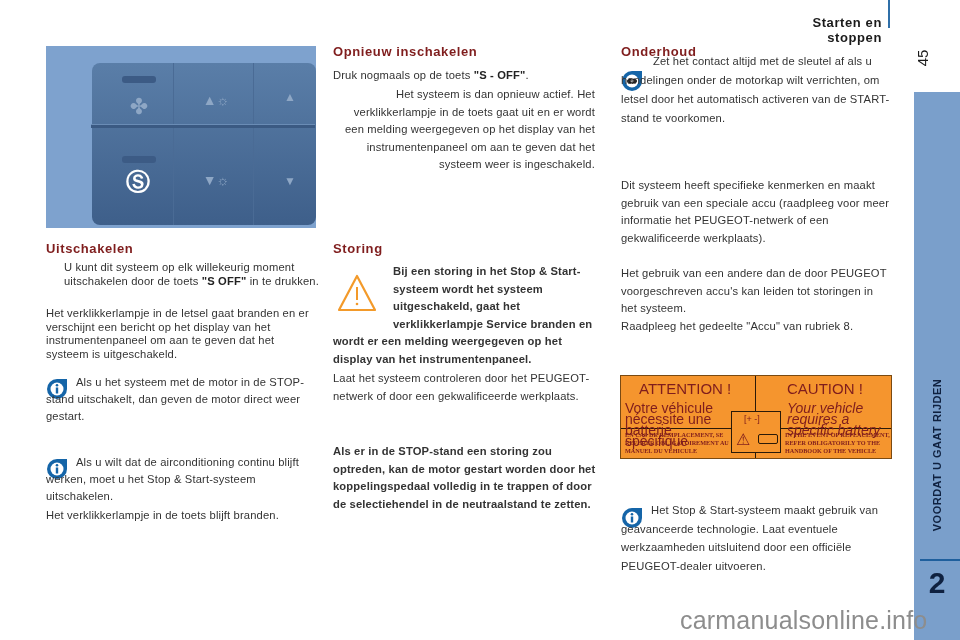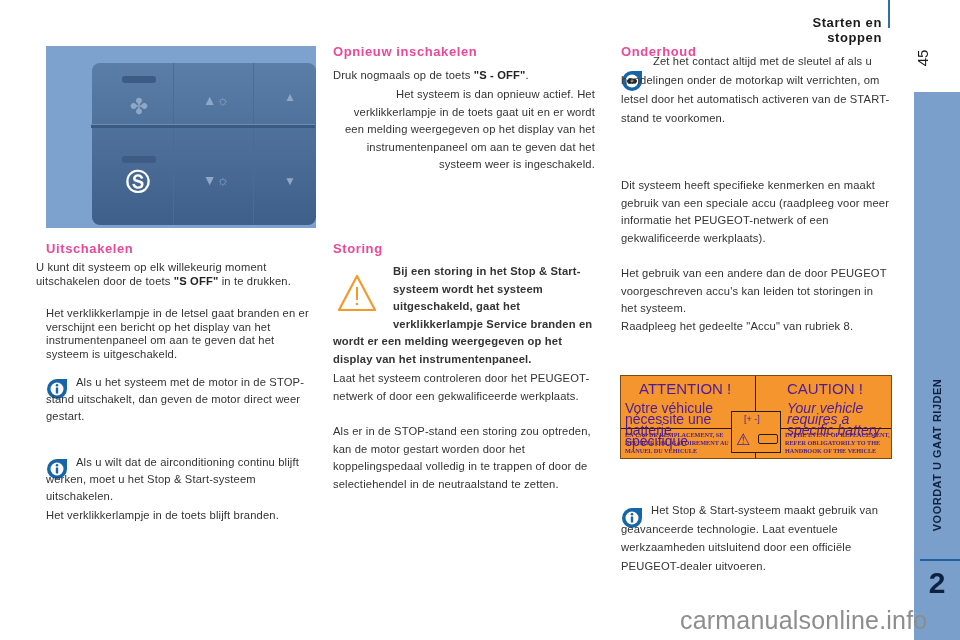--- a/index.html
+++ b/index.html
@@ -23,28 +23,28 @@
 
   .panel-image { position: absolute; left: 46px; top: 46px; width: 270px; height: 182px; background: #7ea2ce; }
   .panel-body { position: absolute; left: 46px; top: 17px; width: 224px; height: 162px; border-radius: 8px;
     background: linear-gradient(#5a7ea8, #3e5f8a); }
   .panel-cell { position: absolute; border-right: 1px solid #4a6b95; }
   .panel-divider { position: absolute; left: 45px; top: 78px; width: 224px; height: 4px; background: #3b5a83; border-top:1px solid #6a8cb5; }
   .panel-glyph { position: absolute; color: #8ea7c5; font-size: 18px; text-align: center; }
   .panel-slot { position: absolute; width: 34px; height: 7px; border-radius: 3px; background: #3c5b85; }
   .panel-sstop { position: absolute; color: #ffffff; font-size: 24px; font-weight: bold; }
 
-  .h2 { position: absolute; font-size: 13px; font-weight: bold; color: #ec4899; letter-spacing: 0.6px; }
+  .h2 { position: absolute; font-size: 13px; font-weight: bold; color: #7f1d1d; letter-spacing: 0.6px; }
   .para { position: absolute; font-size: 11.2px; line-height: 16px; color: #333; letter-spacing: 0.15px; }
   .para b { color: #222; }
 
   .info-icon { position: absolute; width: 22px; height: 22px; }
 
   .caution-label { position: absolute; left: 620px; top: 375px; width: 272px; height: 84px; background: #f5952e;
-    border: 1px solid #7a4a12; font-family: "Liberation Sans", sans-serif; color: #4c1d95; }
+    border: 1px solid #7a4a12; font-family: "Liberation Sans", sans-serif; color: #7f1d1d; }
   .cl-vline { position: absolute; left: 134px; top: 0; width: 1px; height: 82px; background: #2a1a08; }
   .cl-hline-l { position: absolute; left: 0; top: 52px; width: 110px; height: 1px; background: #2a1a08; }
   .cl-hline-r { position: absolute; left: 160px; top: 52px; width: 110px; height: 1px; background: #2a1a08; }
   .cl-box { position: absolute; left: 110px; top: 35px; width: 50px; height: 42px; border: 1px solid #2a1a08; background: #f5952e; }
   .cl-title { position: absolute; font-size: 15px; top: 4px; }
   .cl-sub { position: absolute; font-size: 14px; line-height: 11px; }
   .cl-fine { position: absolute; font-family: "Liberation Serif", serif; font-size: 6.2px; line-height: 8px; font-weight: bold; }
 
   .watermark { position: absolute; left: 680px; top: 606px; font-size: 25px; color: #8d8d8d; letter-spacing: 0.2px; }
 </style>
@@ -72,21 +72,21 @@
   <div class="panel-slot" style="left:76px;top:110px;"></div>
   <div class="panel-glyph" style="left:78px;top:48px;width:30px;font-size:22px;">✤</div>
   <div class="panel-glyph" style="left:150px;top:46px;width:40px;font-size:14px;">▲☼</div>
   <div class="panel-glyph" style="left:234px;top:44px;width:20px;font-size:12px;">▲</div>
   <div class="panel-sstop" style="left:80px;top:120px;">Ⓢ</div>
   <div class="panel-glyph" style="left:150px;top:126px;width:40px;font-size:14px;">▼☼</div>
   <div class="panel-glyph" style="left:234px;top:128px;width:20px;font-size:12px;">▼</div>
 </div>
 
 <div class="h2" style="left:46px;top:241px;">Uitschakelen</div>
-<div class="para" style="left:36px;top:261px;width:272px;line-height:13.5px;">
+<div class="para" style="left:64px;top:261px;width:272px;line-height:13.5px;">
   <span>U kunt dit systeem op elk willekeurig moment uitschakelen door de toets </span><b>"S OFF"</b><span> in te drukken.</span>
 </div>
 <div class="para" style="left:46px;top:307px;width:272px;line-height:13.5px;">Het verklikkerlampje in de letsel gaat branden en er verschijnt een bericht op het display van het instrumentenpaneel om aan te geven dat het systeem is uitgeschakeld.</div>
 
 <svg class="info-icon" style="left:46px;top:378px;" viewBox="0 0 22 22">
   <path d="M11 1 A10 10 0 1 0 21 11 L21 1 Z" fill="#1565a8"></path>
   <circle cx="11" cy="11" r="6.5" fill="#fff"></circle>
   <rect x="9.8" y="9.5" width="2.4" height="6" fill="#1565a8"></rect>
   <circle cx="11" cy="7.3" r="1.3" fill="#1565a8"></circle>
 </svg>
@@ -110,21 +110,21 @@
 <div class="h2" style="left:333px;top:241px;">Storing</div>
 <svg style="position:absolute;left:336px;top:273px;width:42px;height:40px;" viewBox="0 0 42 40">
   <path d="M21 3 L39 37 L3 37 Z" fill="none" stroke="#f39a2a" stroke-width="2.2" stroke-linejoin="round"></path>
   <rect x="20" y="14" width="2" height="13" fill="#f39a2a"></rect>
   <circle cx="21" cy="31" r="1.3" fill="#f39a2a"></circle>
 </svg>
 <div class="para" style="left:333px;top:263px;width:265px;line-height:17.5px;font-weight:bold;">
   <span style="float:left;width:60px;height:70px;"></span><span>Bij een storing in het Stop &amp; Start-systeem wordt het systeem uitgeschakeld, gaat het verklikkerlampje Service branden en wordt er een melding weergegeven op het display van het instrumentenpaneel.</span>
 </div>
 <div class="para" style="left:333px;top:370px;width:265px;line-height:17.5px;">Laat het systeem controleren door het PEUGEOT-netwerk of door een gekwalificeerde werkplaats.</div>
-<div class="para" style="left:333px;top:423px;width:265px;line-height:17.5px;">Als er in de STOP-stand een storing zou optreden, kan de motor gestart worden door het koppelingspedaal volledig in te trappen of door de selectiehendel in de neutraalstand te zetten.</div>
+<div class="para" style="left:333px;top:443px;width:265px;line-height:17.5px;font-weight:bold;">Als er in de STOP-stand een storing zou optreden, kan de motor gestart worden door het koppelingspedaal volledig in te trappen of door de selectiehendel in de neutraalstand te zetten.</div>
 
 <div class="h2" style="left:621px;top:44px;">Onderhoud</div>
 <svg class="info-icon" style="left:621px;top:70px;" viewBox="0 0 22 22">
   <path d="M11 1 A10 10 0 1 0 21 11 L21 1 Z" fill="#1565a8"></path>
   <circle cx="11" cy="11" r="6.5" fill="#fff"></circle>
   <ellipse cx="11" cy="11" rx="5" ry="2.6" fill="#1a1a1a"></ellipse>
   <circle cx="11" cy="11" r="1.4" fill="#fff"></circle>
 </svg>
 <div class="para" style="left:621px;top:52px;width:270px;text-indent:32px;line-height:19px;">Zet het contact altijd met de sleutel af als u handelingen onder de motorkap wilt verrichten, om letsel door het automatisch activeren van de START-stand te voorkomen.</div>
 

